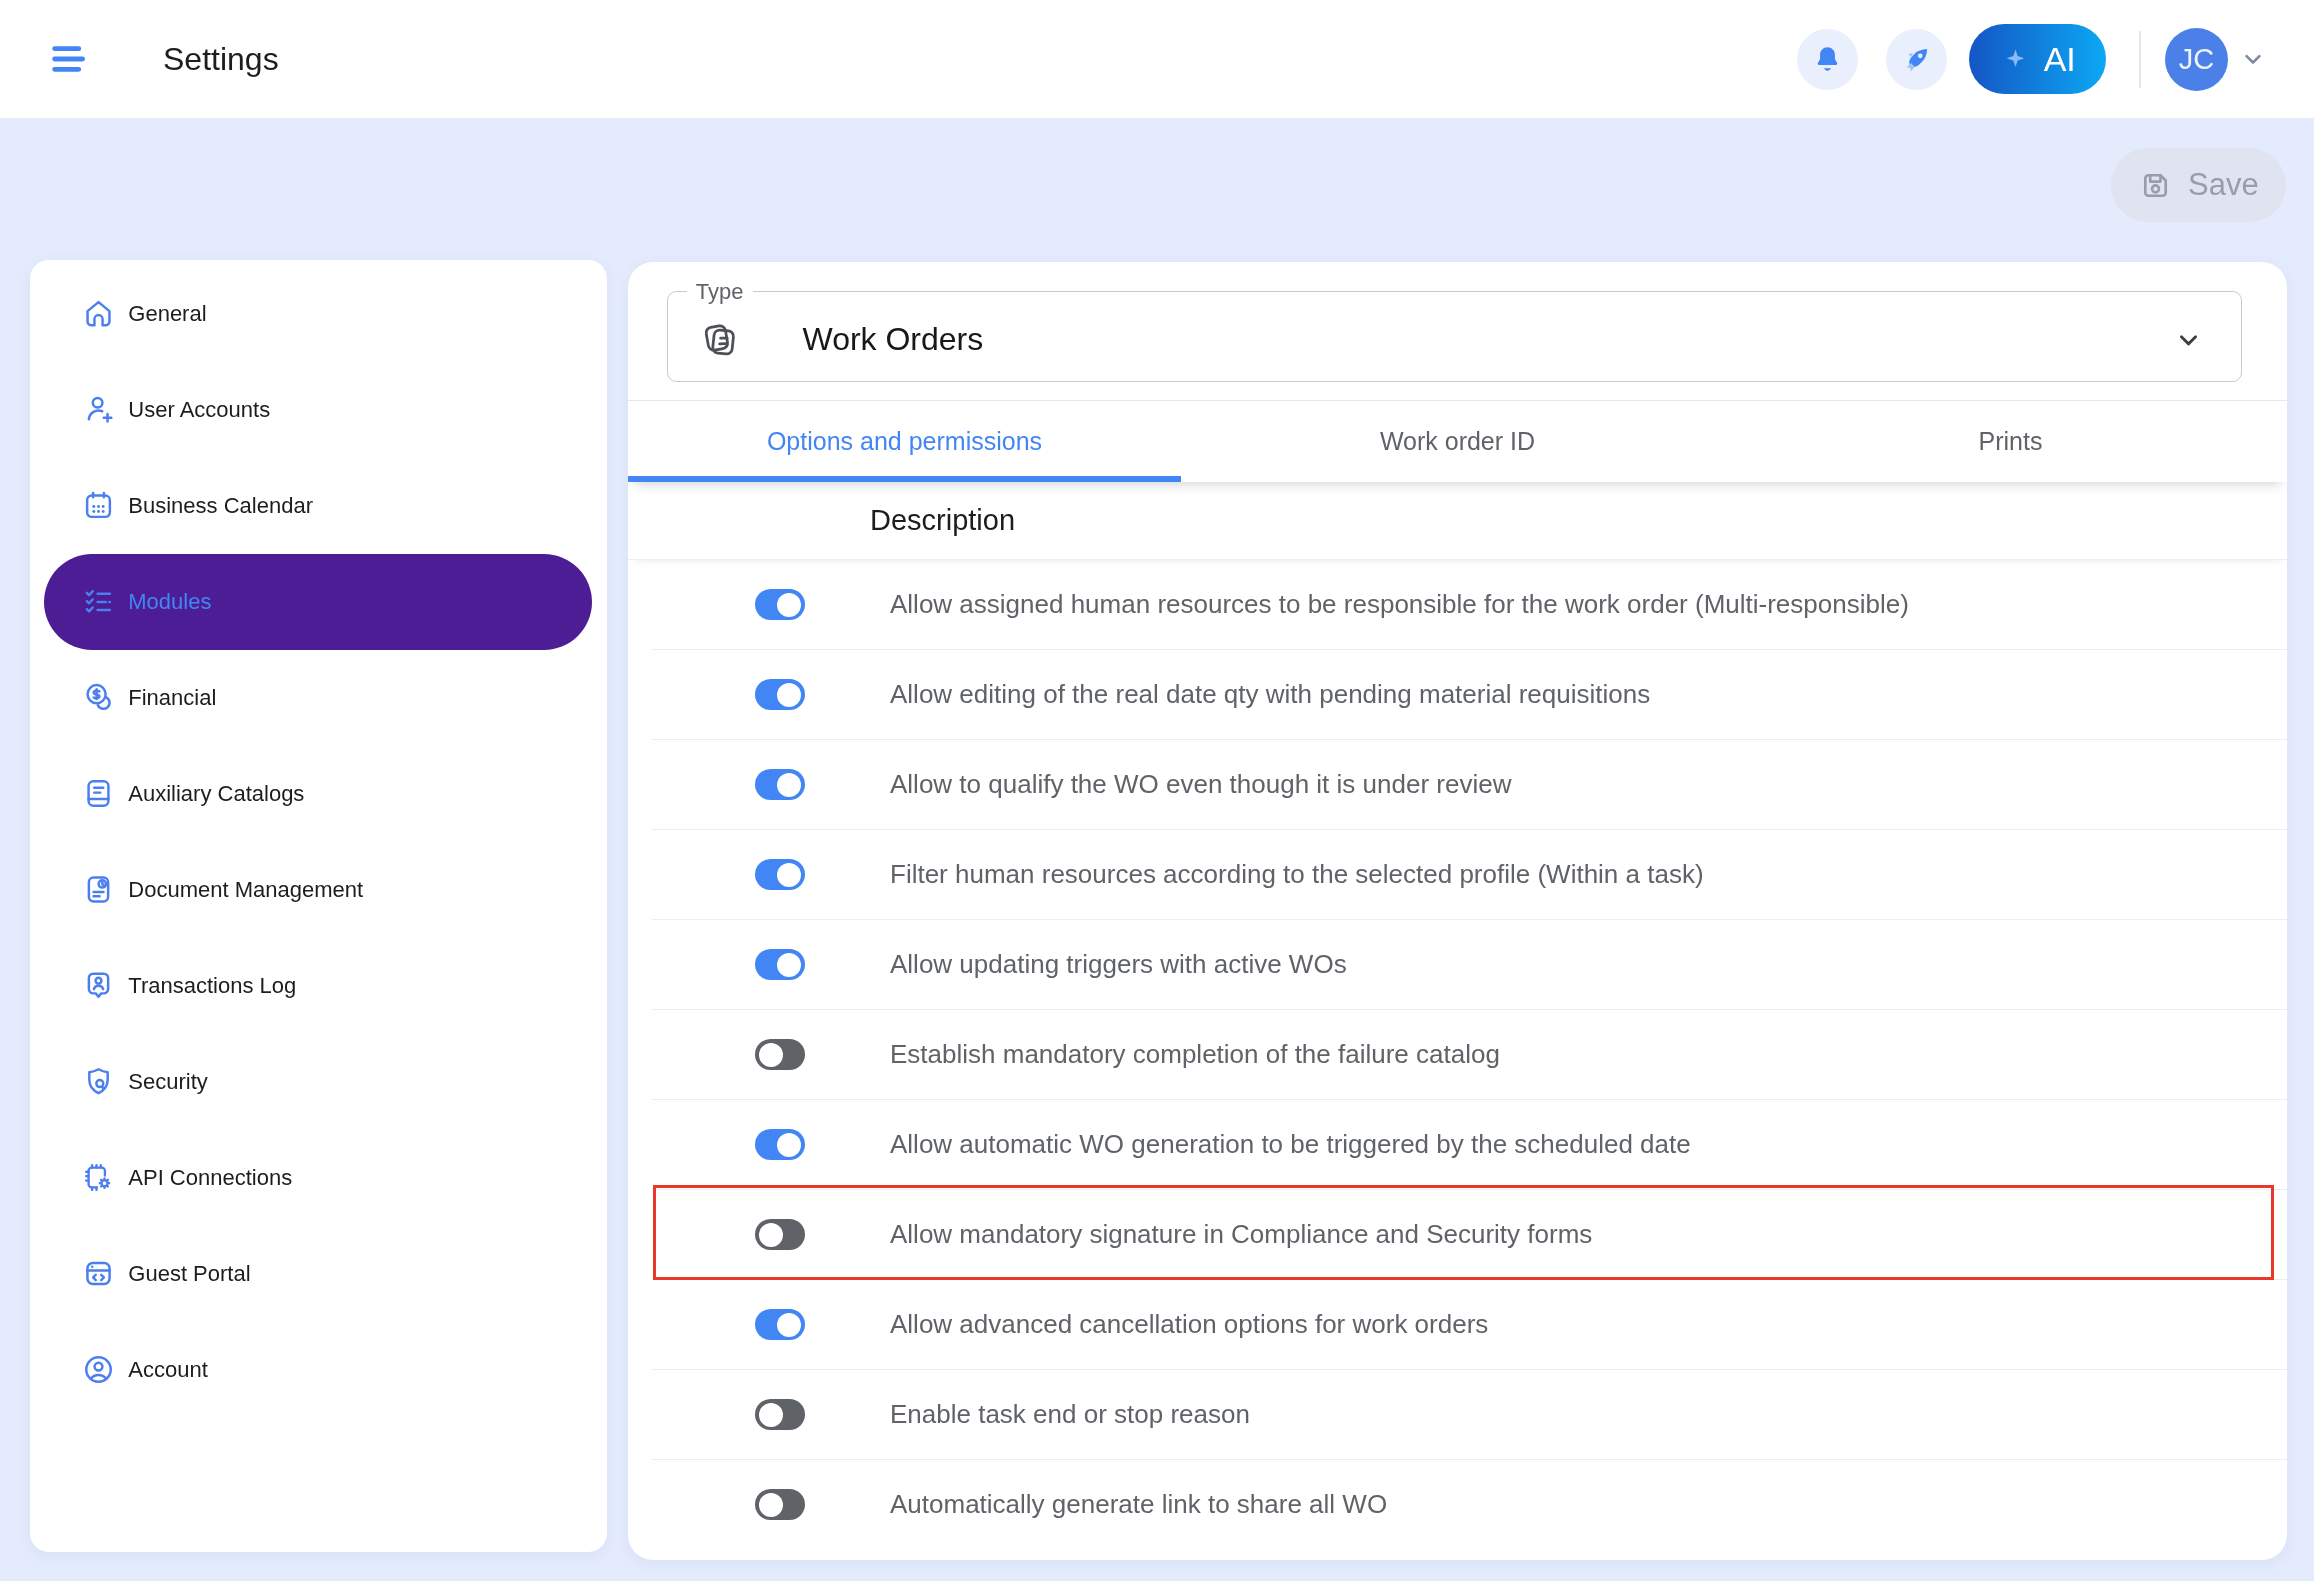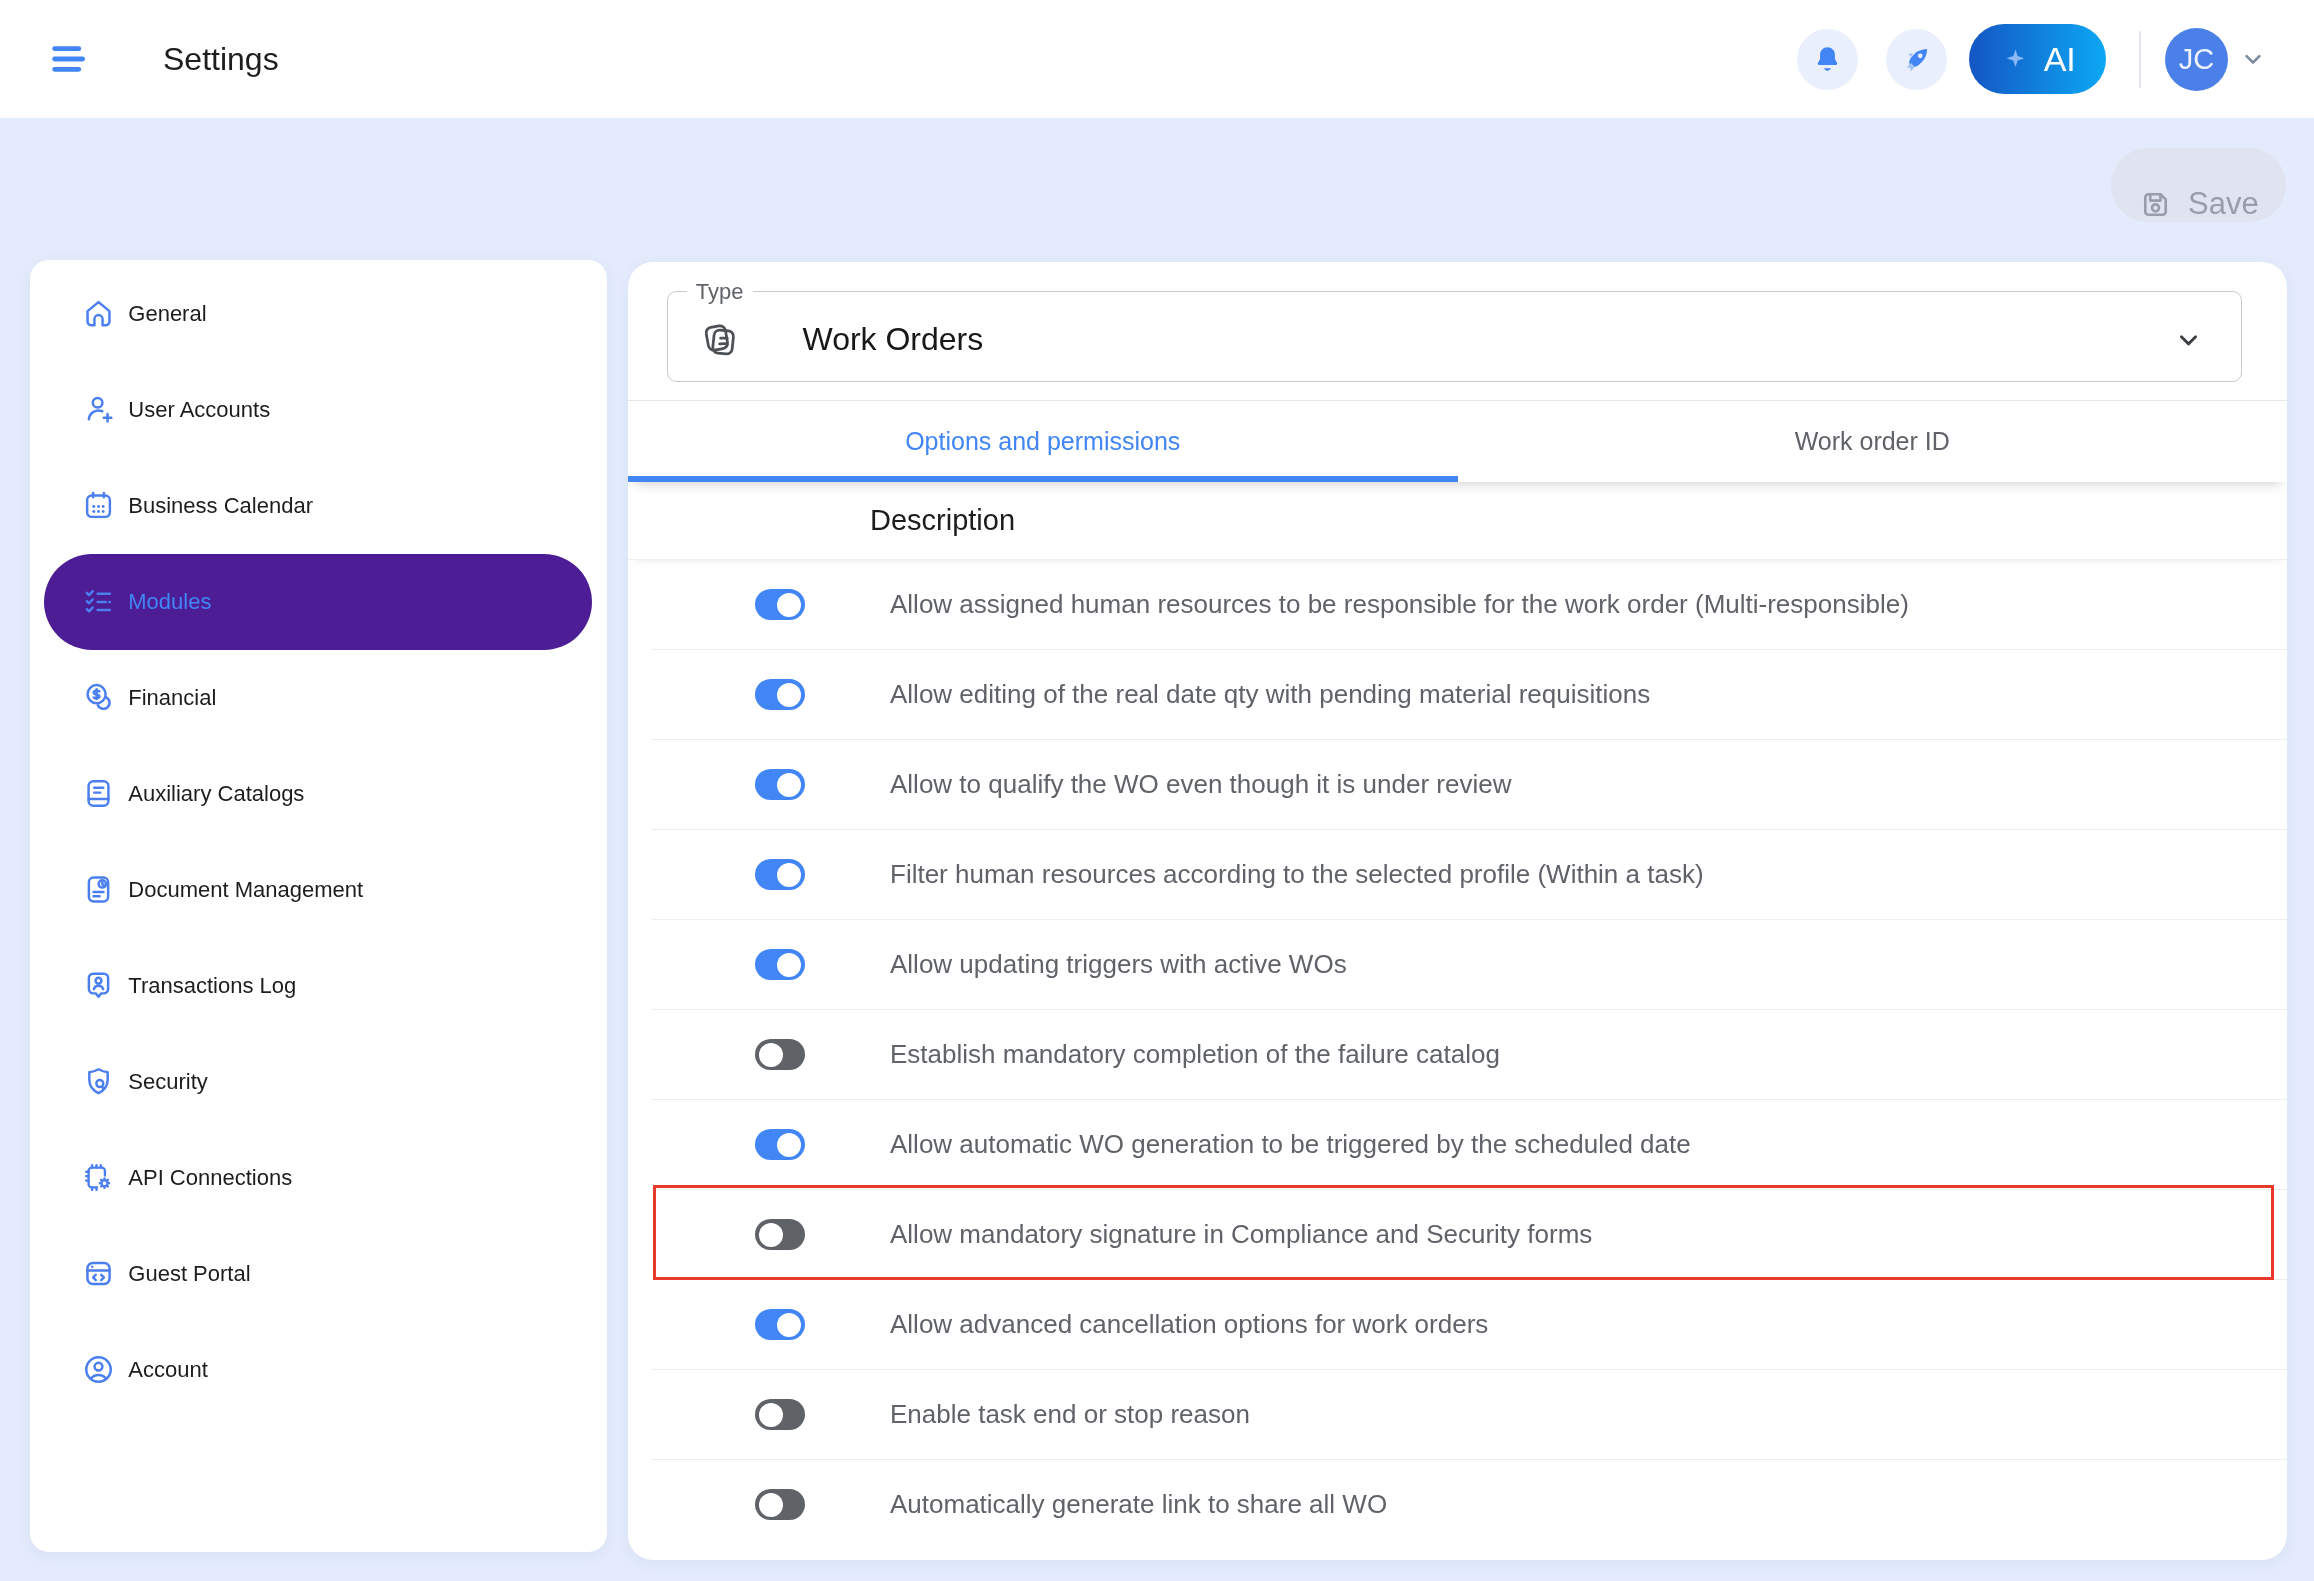--- a/index.html
+++ b/index.html
@@ -31,21 +31,21 @@
     display:flex;align-items:center;justify-content:center;gap:13px;color:#fff;font-size:34px;
     font-family:"Liberation Sans",sans-serif;}
   .ai-pill .ico{width:31px;height:31px;}
   .tb-divider{width:1.8px;height:57px;background:#e3e6ec;margin:0 24px 0 33px;}
   .avatar{width:63px;height:63px;border-radius:50%;background:#4c80e9;color:#eef3fd;
     display:flex;align-items:center;justify-content:center;font-size:29px;cursor:pointer;}
   .caret{width:28px;height:28px;color:#7e8aa0;margin-left:11px;cursor:pointer;}
 
   
   .save-btn{position:absolute;left:2111px;top:148px;width:175px;height:74px;border-radius:37px;
-    background:#e0e4f1;color:#989da9;display:flex;align-items:flex-end;justify-content:center;
+    background:#e0e4f1;color:#989da9;display:flex;align-items:center;justify-content:center;
     gap:14.8px;font-size:31px;cursor:default;}
   .save-btn .ico{width:35px;height:35px;}
 
   
   .sidebar{position:absolute;left:29.5px;top:260px;width:577px;height:1292px;background:#fff;
     border-radius:18.5px;box-shadow:0 3.7px 13px rgba(99,117,169,.08);padding-top:5.5px;}
   .side-item{height:96px;margin:0 14.8px;border-radius:48px;display:flex;align-items:center;
     padding-left:37px;color:#1d1d1f;cursor:pointer;}
   .side-item .s-ico{width:35px;height:35px;color:var(--icon-blue);flex:0 0 auto;}
   .s-label{margin-left:12px;font-size:22px;white-space:nowrap;}
@@ -312,20 +312,23 @@
 
   <div class="type-divider"></div>
 
   <div class="tabs">
     <div class="tab active">
       <span>Options and permissions</span>
     </div>
     <div class="tab">
       <span>Work order ID</span>
     </div>
+    <div class="tab">
+      <span>Prints</span>
+    </div>
   </div>
 
   <div class="desc-header">
     <span>Description</span>
   </div>
 
   <div class="rows">
       <div class="row">
         <span class="toggle on" role="switch">
           <span class="knob"></span>

